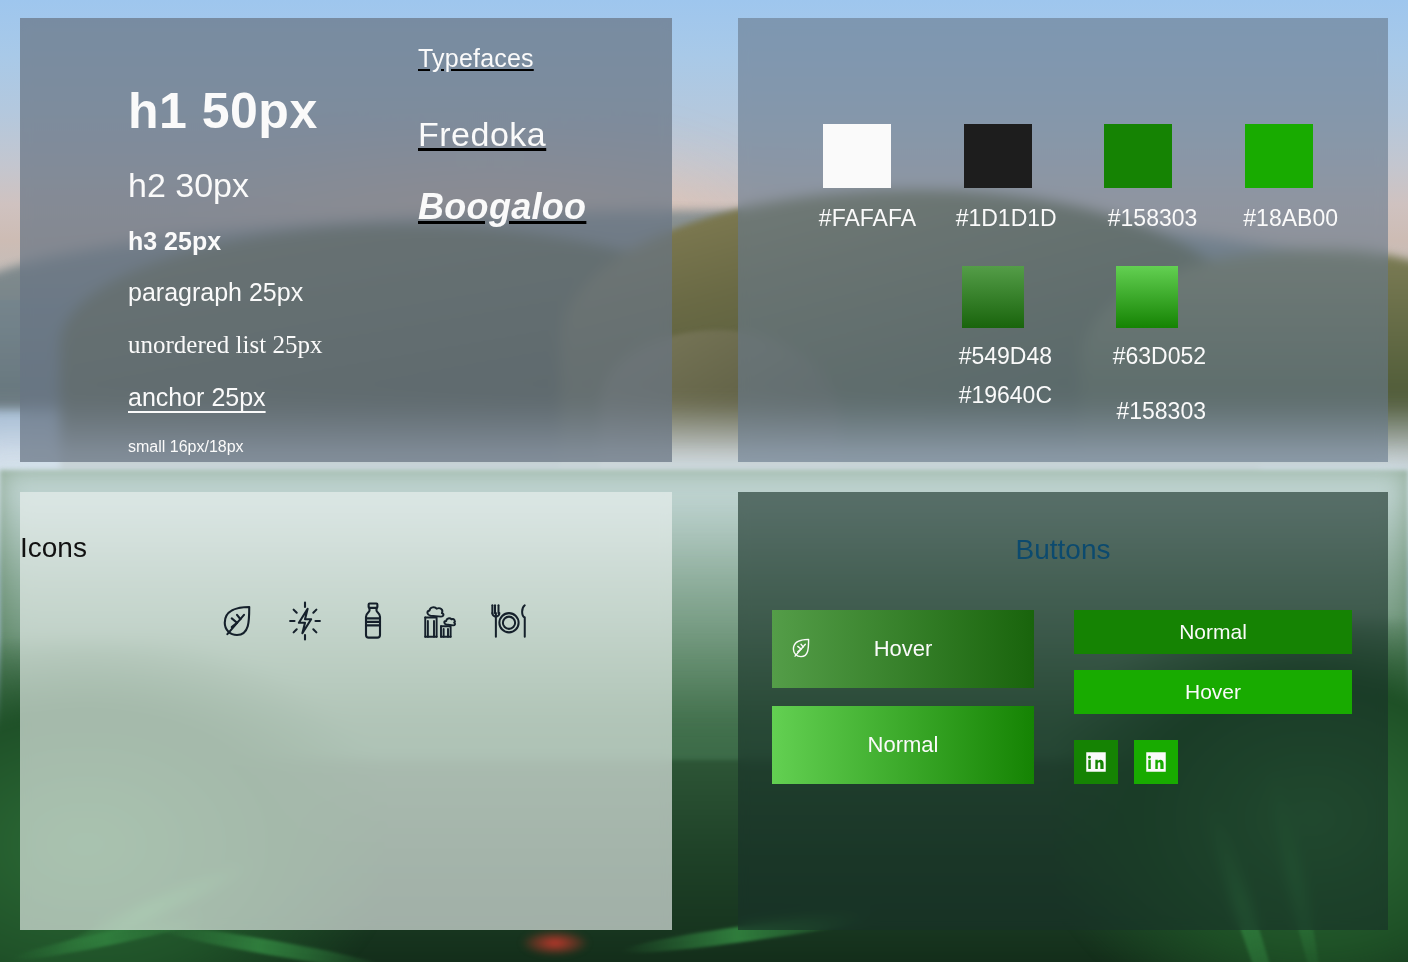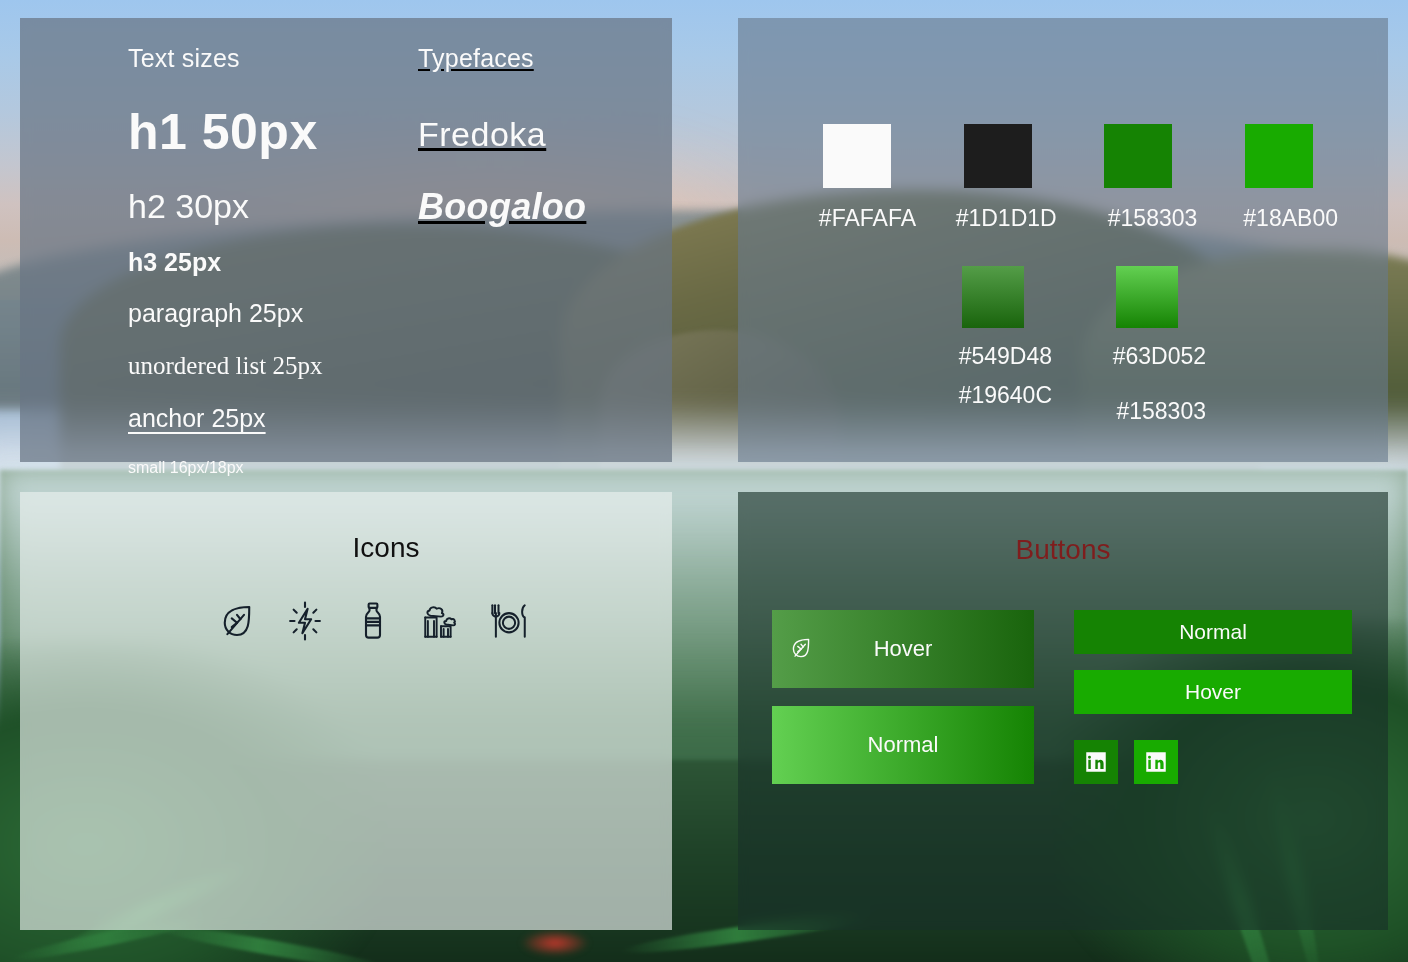--- a/index.html
+++ b/index.html
@@ -155,21 +155,21 @@
   
   .light-text { color: #FAFAFA; }
   .col-head {
     font-size: 25px;
     font-weight: 400;
     letter-spacing: .2px;
   }
   #text-col-left  { position: absolute; left: 108px; top: 26px; width: 300px; }
   #text-col-right { position: absolute; left: 398px; top: 26px; width: 240px; text-decoration: underline; }
 
-  .samp-h1 { font-size: 50px; font-weight: 700; margin: 30px 0 0 0; letter-spacing: .5px; }
+  .samp-h1 { font-size: 50px; font-weight: 700; margin: 38px 0 0 0; letter-spacing: .5px; }
   .samp-h2 { font-size: 34px; font-weight: 400; margin: 26px 0 16px 0; }
   .samp-h3 { font-size: 25px; font-weight: 700; margin: 22px 0 0 0; }
   .samp-p  { font-size: 25px; font-weight: 400; margin: 22px 0 0 0; }
   .samp-ul { font-size: 25px; font-weight: 400; margin: 24px 0 0 0; font-family: Liberation Serif, serif; }
   .samp-a  { font-size: 25px; font-weight: 400; margin: 24px 16px 0 0; text-decoration: underline; text-underline-offset: 5px; display: inline-block; }
   .samp-sm { font-size: 16px; font-weight: 400; margin: 26px 0 0 0; }
 
   .tf-fredoka  { font-size: 34px; font-weight: 500; margin: 42px 0 0 0; letter-spacing: .5px; }
   .tf-boogaloo { font-size: 36px; font-weight: 700; margin: 32px 0 0 0; font-style: italic; letter-spacing: .3px; }
 
@@ -190,32 +190,32 @@
   .swatch-box {
     width: 68px; height: 64px; margin: 0 auto 14px auto;
     display: block;
   }
   .swatch-box.sq2 { width: 62px; height: 62px; margin-bottom: 12px; }
   .swatch-label { font-size: 23px; font-weight: 400; line-height: 1.45; white-space: nowrap; }
 
   
   #icons-title {
     position: absolute; left: 0; top: 40px; width: 652px;
-    text-align: center; font-size: 28px; font-weight: 400; color: #111; margin-left: 40px;
+    font-size: 28px; font-weight: 400; color: #111;
   }
   #icon-row {
     position: absolute; left: 196px; top: 108px;
     display: flex; gap: 26px; align-items: center;
   }
   .icon-chip { width: 42px; height: 46px; display: block; }
 
   
   #buttons-title {
     position: absolute; left: 0; top: 42px; width: 650px;
-    text-align: center; font-size: 28px; font-weight: 400; color: #7f1d1d;
+    text-align: center; font-size: 28px; font-weight: 400; color: #0c4a6e;
   }
   #btn-col-left  { position: absolute; left: 34px; top: 118px; width: 262px; }
   #btn-col-right { position: absolute; left: 336px; top: 118px; width: 278px; }
 
   .btn-wide {
     width: 262px; height: 78px; display: flex; align-items: center;
     justify-content: center; position: relative; color: #FAFAFA;
     font-size: 22px; font-weight: 500; margin-bottom: 18px;
     border: 0; cursor: pointer; font-family: inherit;
   }
@@ -259,21 +259,20 @@
   <div class="bg-frond" style="left:10px;  top:930px; width:210px; height:14px; transform:rotate(-12deg);"></div>
   <div class="bg-frond" style="left:150px; top:940px; width:240px; height:15px; transform:rotate(10deg);"></div>
   <div class="bg-frond" style="left:620px; top:925px; width:260px; height:16px; transform:rotate(-8deg);"></div>
   <div class="bg-frond" style="left:1120px;top:905px; width:250px; height:18px; transform:rotate(72deg);"></div>
   <div class="bg-frond" style="left:1180px;top:870px; width:230px; height:16px; transform:rotate(78deg);"></div>
   <div class="bg-red"></div>
 </div>
 
 <section class="card" id="card-text">
   <div id="text-col-left">
-    <div class="col-head light-text">Text sizes</div>
     <div class="samp-h1 light-text">h1 50px</div>
     <div class="samp-h2 light-text">h2 30px</div>
     <div class="samp-h3 light-text">h3 25px</div>
     <div class="samp-p light-text">paragraph 25px</div>
     <div class="samp-ul light-text">unordered list 25px</div>
     <div><a href="#" class="samp-a light-text">anchor 25px</a></div>
     <div class="samp-sm light-text">small 16px/18px</div>
   </div>
 
   <div id="text-col-right">

